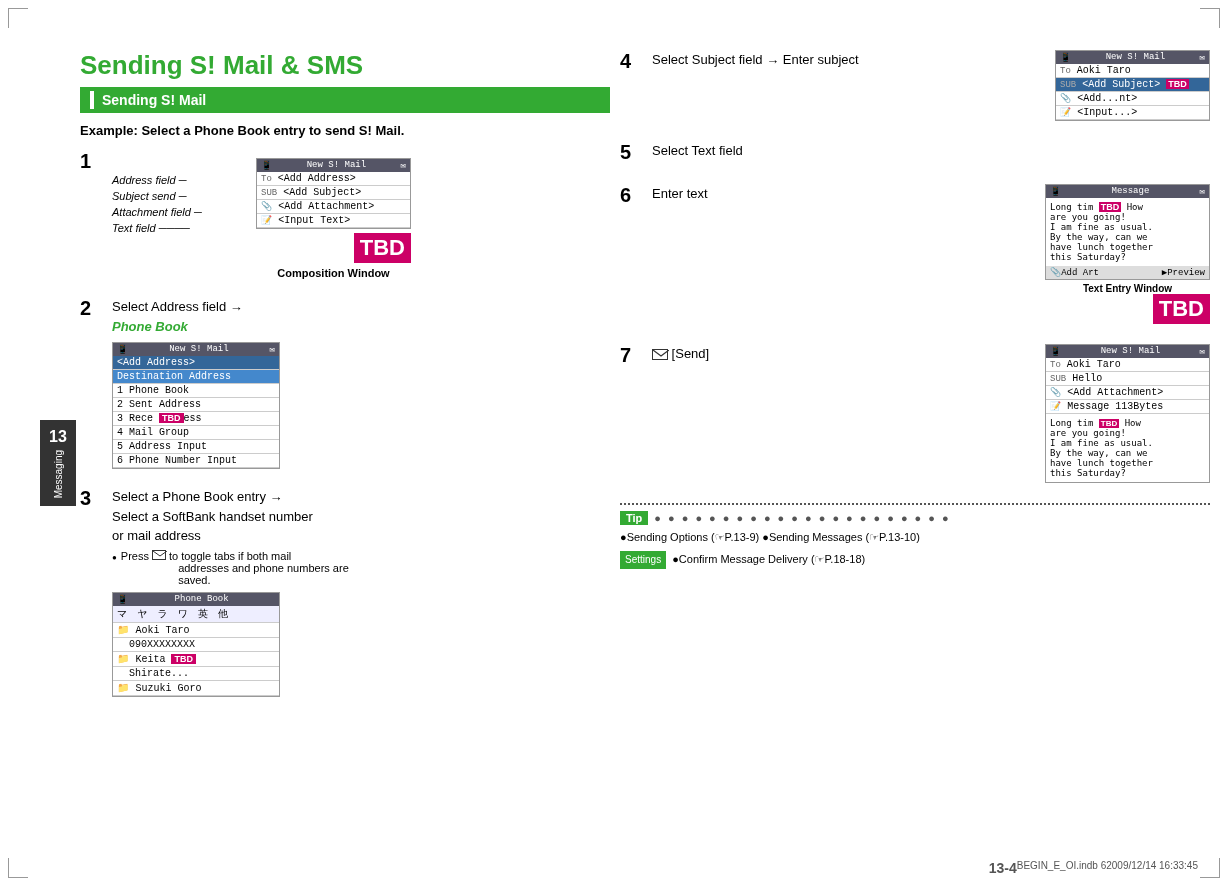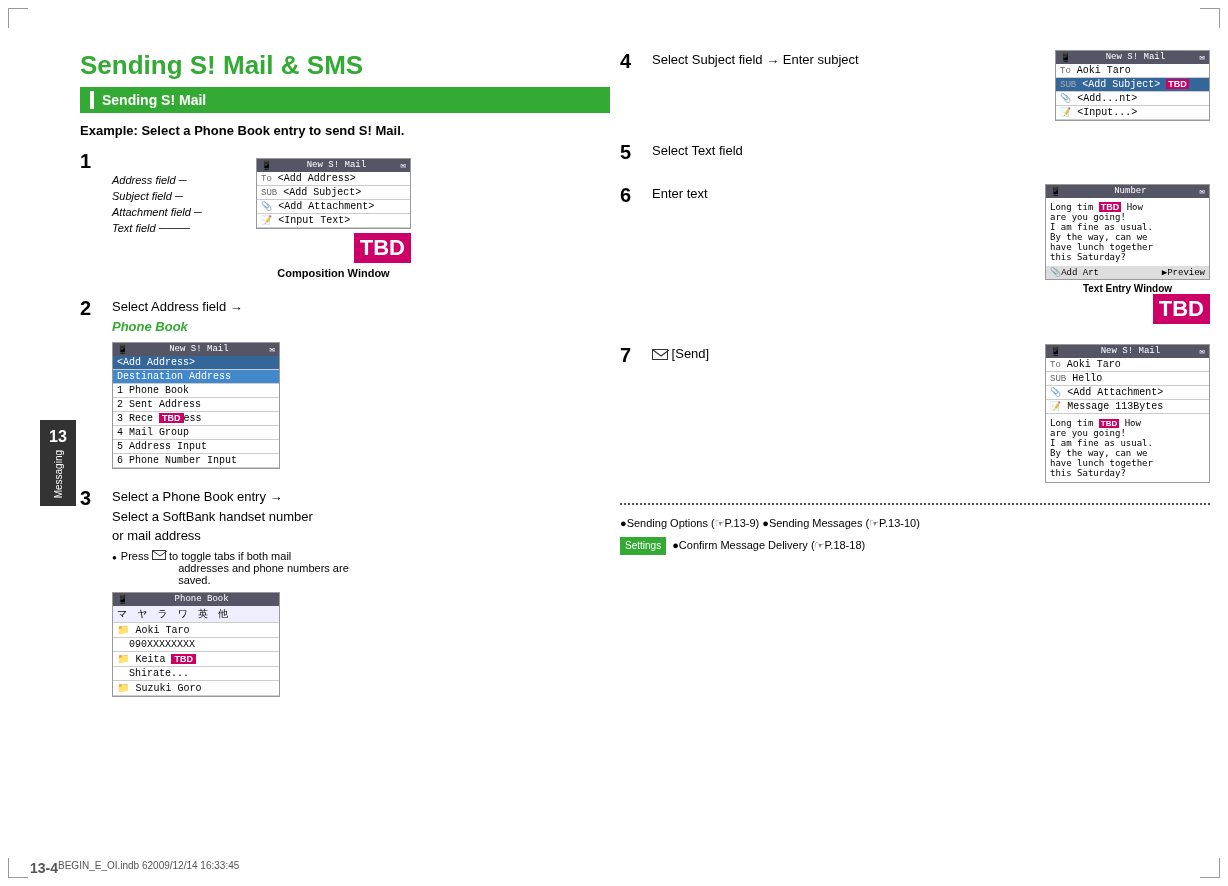--- a/index.html
+++ b/index.html
@@ -215,21 +215,21 @@
       margin-right: 3px;
     }
 
     
     .footer {
       position: absolute;
       bottom: 10px;
       left: 30px;
       right: 30px;
       display: flex;
-      justify-content: flex-start;
+      justify-content: flex-end;
       font-size: 10px;
       color: #555;
     }
 
     .page-number {
       font-size: 14px;
       font-weight: bold;
     }
 
     
@@ -281,21 +281,21 @@
     <div class="example-text">Example: Select a Phone Book entry to send S! Mail.</div>
 
     <div class="step" style="align-items:flex-start;">
       <div class="step-number">1</div>
       <div class="step-content">
 
         <div style="position:relative; margin-top:8px; display:flex; align-items:flex-start;">
 
           <div style="position:relative; width:140px; margin-top:16px;">
             <div class="field-label">Address field ─</div>
-            <div class="field-label">Subject field ─</div>
+            <div class="field-label">Subject send ─</div>
             <div class="field-label">Attachment field ─</div>
             <div class="field-label">Text field ────</div>
           </div>
 
           <div style="margin-left:4px;">
             <div class="phone-screen" style="width:155px;">
               <div class="phone-screen-header">
                 <span>📱</span>
                 <span>New S! Mail</span>
                 <span>✉</span>
@@ -429,21 +429,21 @@
     <div class="right-step" style="align-items:flex-start; margin-top:6px;">
       <div class="right-step-number">6</div>
       <div style="flex:1;">
         <div class="step-text">Enter text</div>
       </div>
 
       <div>
         <div class="phone-screen" style="width:165px;">
           <div class="phone-screen-header">
             <span>📱</span>
-            <span>Number</span>
+            <span>Message</span>
             <span>✉</span>
           </div>
           <div style="background:#fff; padding:4px; font-size:9px; font-family:monospace; min-height:60px;">
             Long tim <span class="tbd-block" style="font-size:9px;padding:0 2px;">TBD</span> How<br>
             are you going!<br>
             I am fine as usual.<br>
             By the way, can we<br>
             have lunch together<br>
             this Saturday?
           </div>
@@ -490,20 +490,24 @@
             I am fine as usual.<br>
             By the way, can we<br>
             have lunch together<br>
             this Saturday?
           </div>
         </div>
       </div>
     </div>
 
     <div style="margin-top:20px; border-top: 2px dotted #555; padding-top:6px;">
+      <div style="display:flex; align-items:center; margin-bottom:4px;">
+        <span class="tip-label">Tip</span>
+        <span style="color:#555; font-size:11px; letter-spacing:2px;">● ● ● ● ● ● ● ● ● ● ● ● ● ● ● ● ● ● ● ● ● ●</span>
+      </div>
       <div class="tip-text">
         ●Sending Options (☞P.13-9) ●Sending Messages (☞P.13-10)
       </div>
       <div class="tip-text">
         <span class="settings-badge">Settings</span>
         ●Confirm Message Delivery (☞P.18-18)
       </div>
     </div>
 
   </div>

